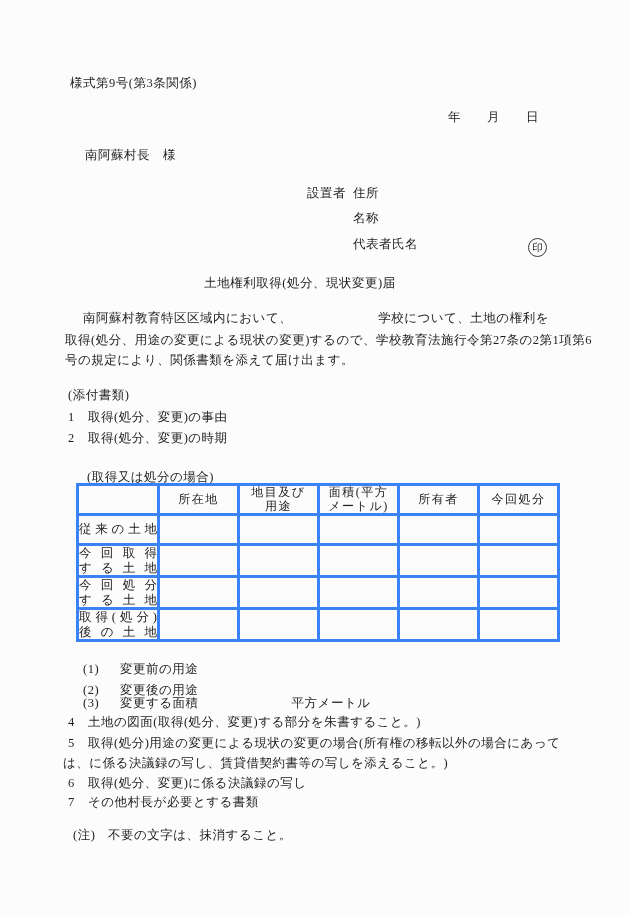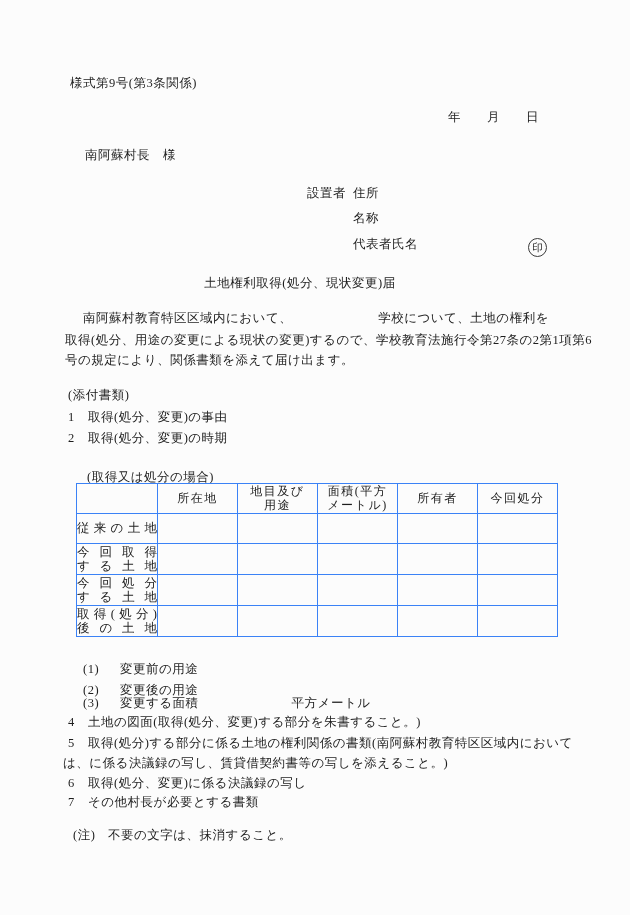--- a/index.html
+++ b/index.html
@@ -29,21 +29,21 @@
     position:absolute;left:528px;top:238px;
     width:17px;height:17px;border:1px solid #3a3a3a;border-radius:50%;
     font-size:10.5px;line-height:17px;text-align:center;letter-spacing:0;
   }
   table.landtbl{
     position:absolute;left:76px;top:483px;
     border-collapse:collapse;table-layout:fixed;
     font-size:12px;color:#1d1d1d;
   }
   table.landtbl td,table.landtbl th{
-    border:1px solid #3b82f6;padding:0;vertical-align:middle;
+    border:3px solid #3b82f6;padding:0;vertical-align:middle;
     font-weight:normal;overflow:hidden;
   }
   .hcell{text-align:center;letter-spacing:1.5px;line-height:13.5px;}
   .labelcell{padding:0 5px;}
   .jline{
     text-align:justify;text-align-last:justify;
     font-size:12.5px;line-height:14.5px;
   }
 </style>
 </head>
@@ -153,20 +153,20 @@
     </tr>
   </tbody>
     </table>
 
 
   <div class="line" style="left:83px;top:661px"><span class="subnum">(1)</span><span>変更前の用途</span></div>
   <div class="line" style="left:83px;top:682px"><span class="subnum">(2)</span><span>変更後の用途</span></div>
   <div class="line" style="left:83px;top:695px"><span class="subnum">(3)</span><span>変更する面積</span><span class="blank-gap gap-area"></span><span>平方メートル</span></div>
 
   <div class="line" style="left:68px;top:714px"><span class="num">4</span><span>土地の図面(取得(処分、変更)する部分を朱書すること。)</span></div>
-  <div class="line" style="left:68px;top:735px"><span class="num">5</span><span>取得(処分)する部分に係る土地の権利関係の書類(南阿蘇村教育特区区域内において</span></div>
+  <div class="line" style="left:68px;top:735px"><span class="num">5</span><span>取得(処分)用途の変更による現状の変更の場合(所有権の移転以外の場合にあって</span></div>
   <div class="line" style="left:63px;top:755px">は、に係る決議録の写し、賃貸借契約書等の写しを添えること。)</div>
   <div class="line" style="left:68px;top:775px"><span class="num">6</span><span>取得(処分、変更)に係る決議録の写し</span></div>
   <div class="line" style="left:68px;top:794px"><span class="num">7</span><span>その他村長が必要とする書類</span></div>
 
   <div class="line" style="left:73px;top:827px"><span class="notenum">(注)</span><span>不要の文字は、抹消すること。</span></div>
 
 </div>
 
 </body></html>

